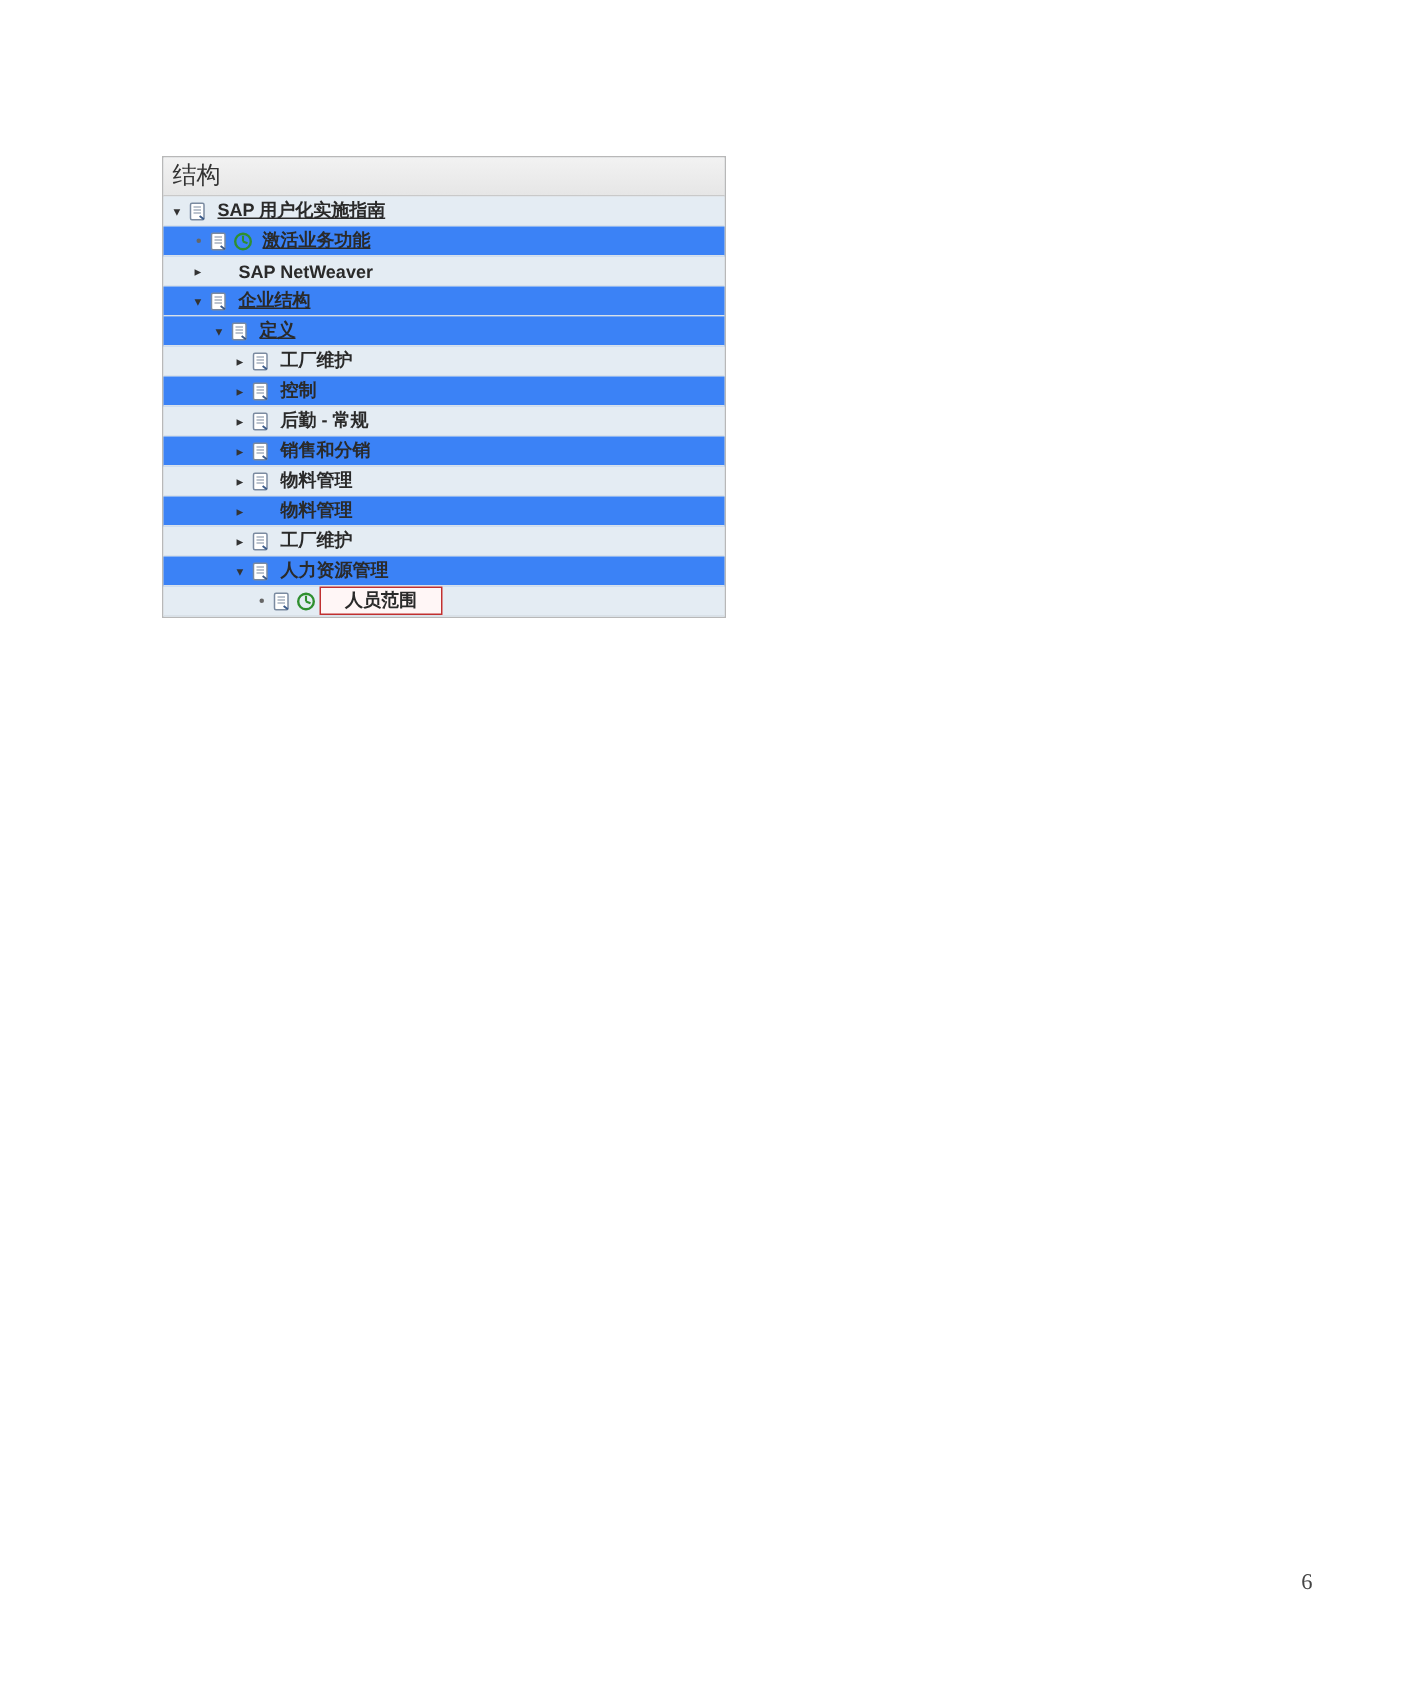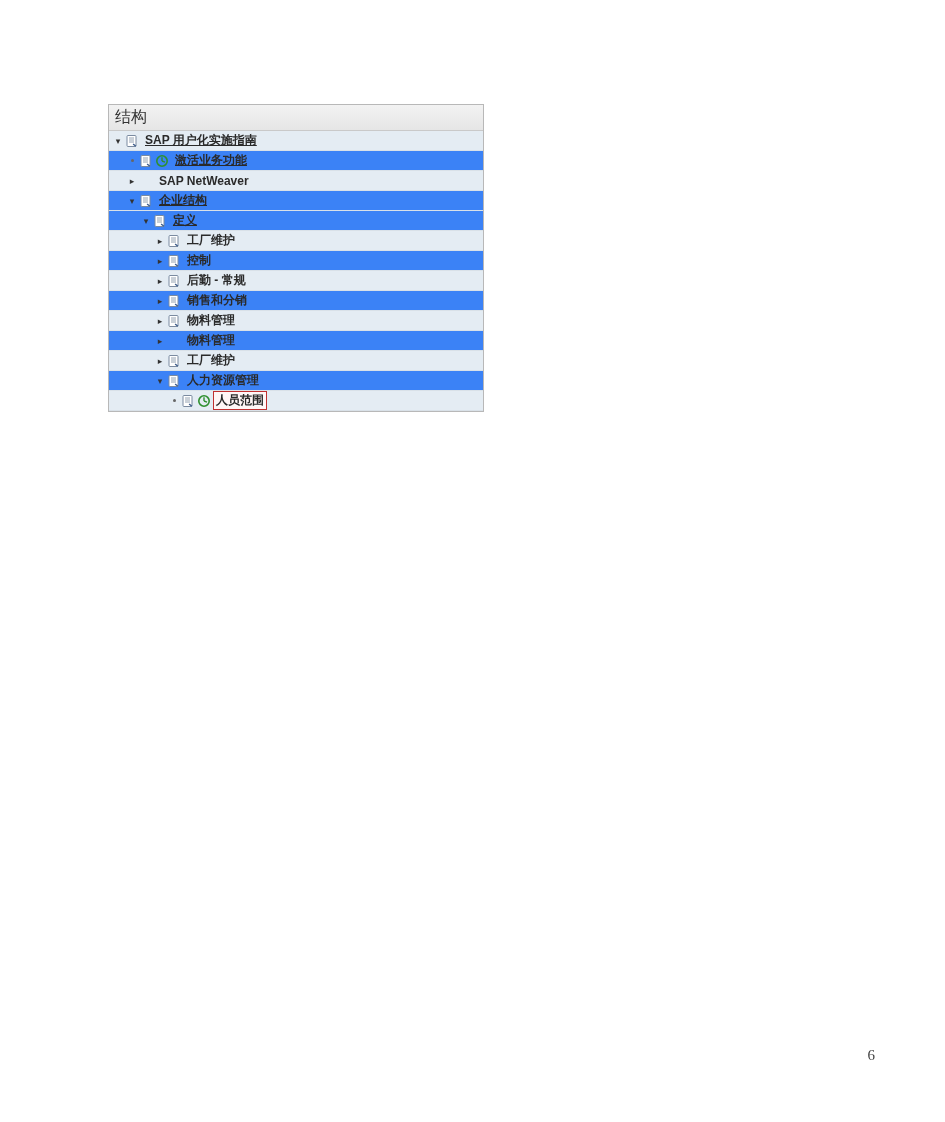--- a/index.html
+++ b/index.html
@@ -93,21 +93,21 @@
     padding-left: 4px;
     font-size: 12px;
     color: #2a2a2a;
     font-weight: bold;
   }
   .label.underline {
     text-decoration: underline;
   }
   .label.highlight {
     border: 1px solid #c03030;
-    padding: 0 2px;
+    padding: 0 16px;
     background: #fff6f6;
   }
   .page-number {
     position: absolute;
     right: 70px;
     bottom: 58px;
     font-family: "Times New Roman", serif;
     font-size: 15px;
     color: #444;
   }

